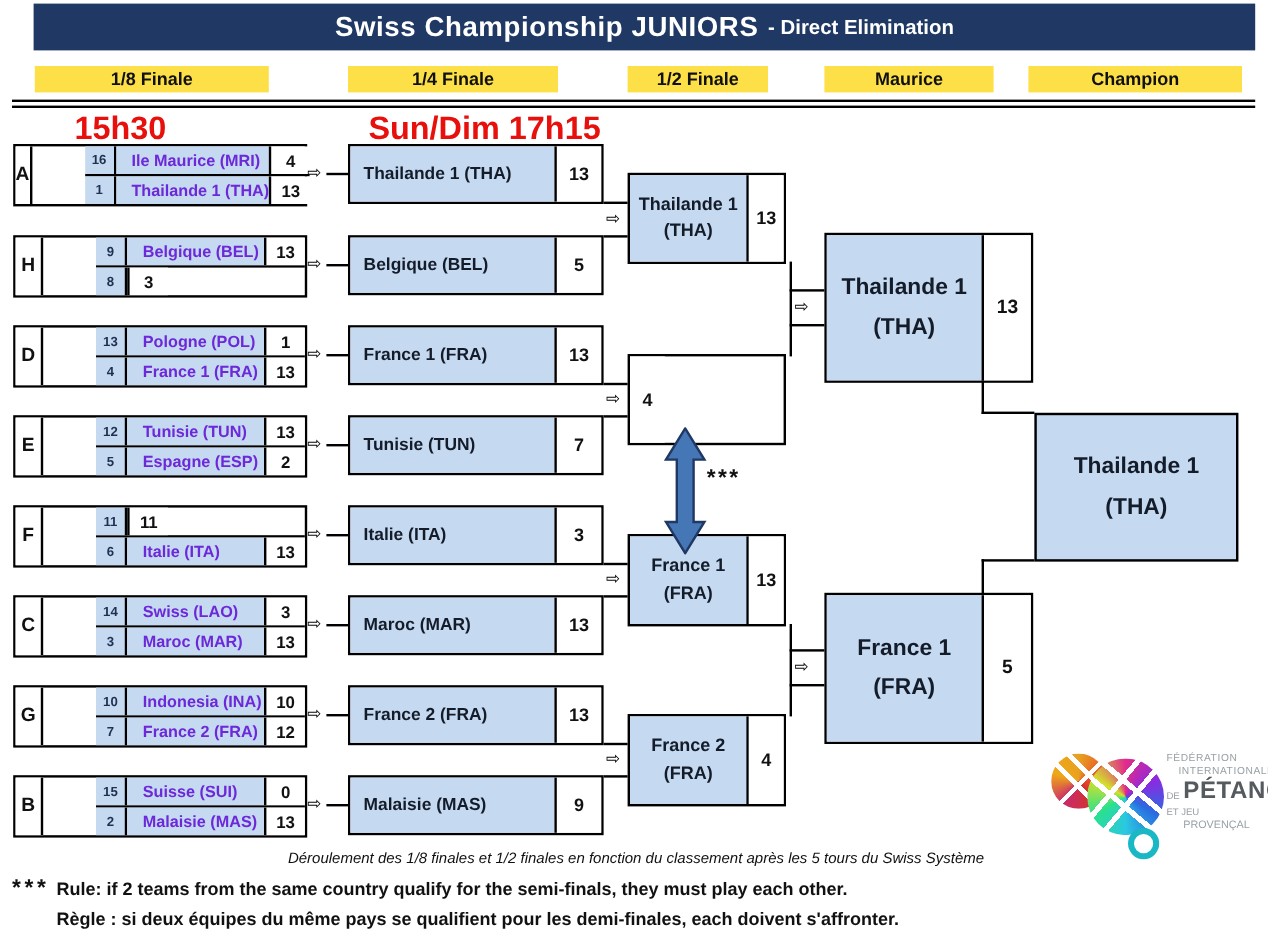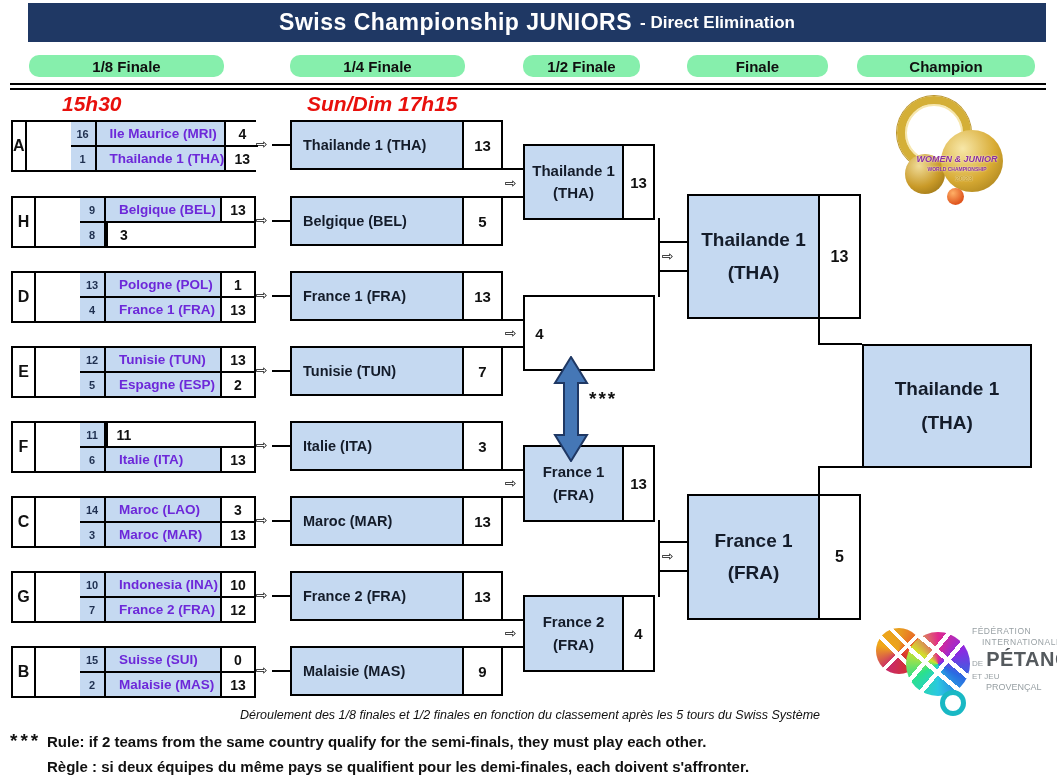--- a/index.html
+++ b/index.html
@@ -6,26 +6,26 @@
   #stage{position:relative;width:1057px;height:784px;background:#fff;overflow:hidden;
          font-family:"Liberation Sans","DejaVu Sans",sans-serif;color:#111;}
 
   
   .titlebar{position:absolute;left:28px;top:3px;width:1018px;height:39px;background:#1F3864;
             display:flex;align-items:center;justify-content:center;gap:8px;color:#fff;}
   .t-main{font-size:23px;font-weight:bold;letter-spacing:.5px;}
   .t-sub{font-size:17px;font-weight:bold;}
 
   
-  .rh{position:absolute;top:55px;height:22px;background:#86efac;display:flex;align-items:center;
-      justify-content:center;font-size:15px;font-weight:bold;color:#101010;border-radius:10px;}
+  .rh{position:absolute;top:55px;height:22px;background:#fde047;display:flex;align-items:center;
+      justify-content:center;font-size:15px;font-weight:bold;color:#101010;}
   .dblrule{position:absolute;left:10px;top:83px;width:1036px;height:3px;
            border-top:2px solid #000;border-bottom:2px solid #000;}
 
-  .timelabel{position:absolute;font-size:21px;font-weight:bold;color:#E8100C;font-style:italic;}
+  .timelabel{position:absolute;font-size:27px;font-weight:bold;color:#E8100C;}
 
   
   .match{position:absolute;left:11px;width:245px;height:52px;border:2px solid #000;
          display:flex;box-sizing:border-box;background:#fff;}
   .match .letter{width:21px;border-right:2px solid #000;display:flex;align-items:center;
                  justify-content:center;font-size:16px;font-weight:bold;background:#fff;}
   .match .rows{flex:1;display:flex;flex-direction:column;padding-left:44px;}
   .match .row{flex:1;display:flex;min-height:0;}
   .match .row.toprow{border-bottom:2px solid #000;}
   .match .seed{width:24px;background:#C5D9F1;border-right:2px solid #000;display:flex;
@@ -124,21 +124,21 @@
 <div id="stage">
 
   <div class="titlebar">
     <span class="t-main">Swiss Championship  JUNIORS</span>
     <span class="t-sub">- Direct Elimination</span>
   </div>
 
   <div class="rh" style="left:29px;width:195px;">1/8 Finale</div>
   <div class="rh" style="left:290px;width:175px;">1/4 Finale</div>
   <div class="rh" style="left:523px;width:117px;">1/2 Finale</div>
-  <div class="rh" style="left:687px;width:141px;">Finale</div>
+  <div class="rh" style="left:687px;width:141px;">Maurice</div>
   <div class="rh" style="left:857px;width:178px;">Champion</div>
   <div class="dblrule"></div>
 
   <div class="timelabel" style="left:62px;top:92px;">15h30</div>
   <div class="timelabel" style="left:307px;top:92px;">Sun/Dim 17h15</div>
 
   <div class="match" style="top:120px;">
     <div class="letter">A</div>
     <div class="rows">
       <div class="row toprow">
@@ -214,21 +214,21 @@
         <div class="score">13</div>
       </div>
     </div>
   </div>
 
   <div class="match" style="top:496px;">
     <div class="letter">C</div>
     <div class="rows">
       <div class="row toprow">
         <div class="seed">14</div>
-        <div class="team">Maroc (LAO)</div>
+        <div class="team">Swiss (LAO)</div>
         <div class="score">3</div>
       </div>
       <div class="row">
         <div class="seed">3</div>
         <div class="team">Maroc (MAR)</div>
         <div class="score">13</div>
       </div>
     </div>
   </div>
 
@@ -386,29 +386,20 @@
   <div class="hl" style="left:818px;top:466px;width:44px;"></div>
   <div class="vl" style="left:818px;top:466px;height:29px;"></div>
 
   <div class="swaparrow">
     <svg width="42" height="106" viewBox="0 0 42 106">
       <path d="M21 1 L37 27 L28 27 L28 79 L37 79 L21 105 L5 79 L14 79 L14 27 L5 27 Z" fill="#4577B6" stroke="#1F3864" stroke-width="2"></path>
     </svg>
   </div>
   <div class="stars-mid">***</div>
 
-  <div class="wjlogo">
-    <div class="wj-ring"></div>
-    <div class="wj-ball-med"></div>
-    <div class="wj-ball-big"></div>
-    <div class="wj-jack"></div>
-    <div class="wj-t1">WOMEN &amp; JUNIOR</div>
-    <div class="wj-t2">WORLD CHAMPIONSHIP</div>
-    <div class="wj-yr">2023</div>
-  </div>
 
   <div class="fipjp">
     <div class="fp-b1"></div>
     <div class="fp-b2"></div>
     <div class="fp-ring"></div>
     <div class="fp-text">
       <div class="fp-l1">FÉDÉRATION</div>
       <div class="fp-l2">INTERNATIONALE</div>
       <div class="fp-nm">
         <span class="fp-de">DE</span>

